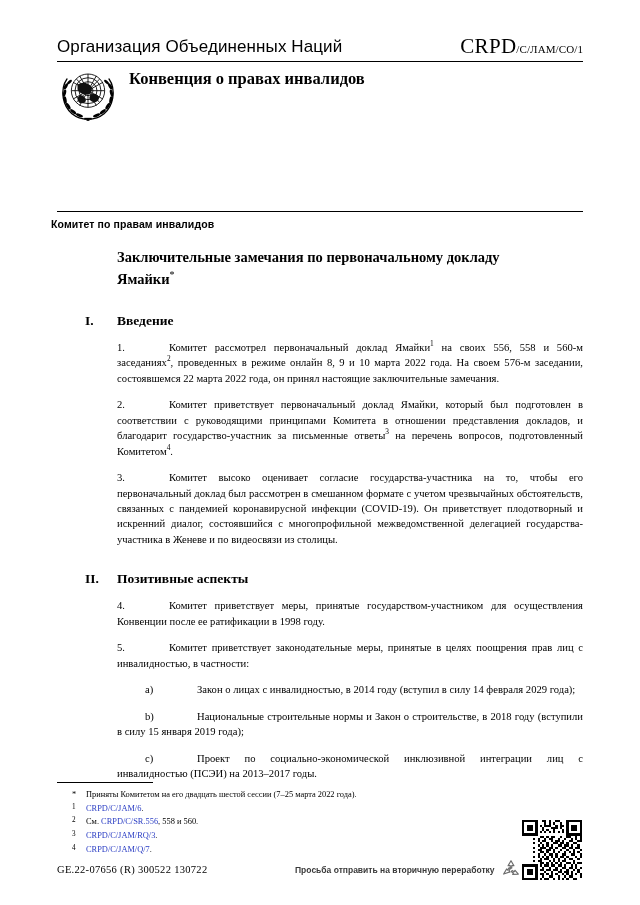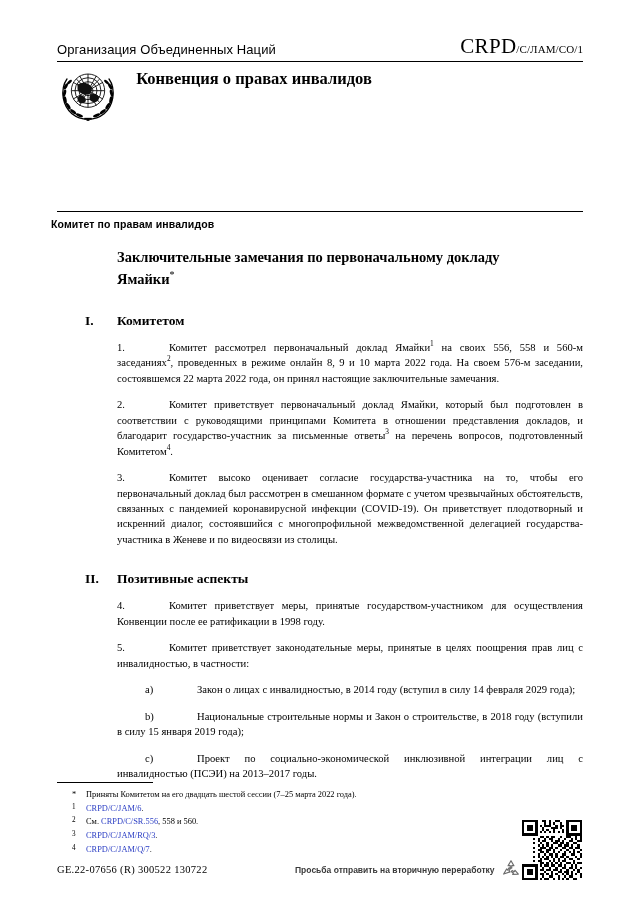--- a/index.html
+++ b/index.html
@@ -31,21 +31,21 @@
     width: 526px;
   }
   .masthead-row {
     display: flex;
     align-items: flex-end;
     justify-content: space-between;
     padding-bottom: 3px;
   }
   .org-name {
     font-family: "Liberation Sans", sans-serif;
-    font-size: 13px;
+    font-size: 17px;
     letter-spacing: 0.1px;
     color: #000;
     line-height: 1.1;
   }
   .doc-symbol {
     font-family: "Liberation Serif", serif;
     line-height: 1;
     white-space: nowrap;
     text-align: center;
   }
@@ -63,21 +63,20 @@
     margin-top: 1px;
   }
 
   .header-body {
     position: absolute;
     left: 57px;
     top: 64px;
     width: 526px;
     display: flex;
     align-items: flex-start;
-    text-align: center;
   }
   .emblem {
     width: 62px;
     height: 58px;
     flex: 0 0 62px;
     margin-top: 2px;
   }
   .conv-title {
     flex: 1 1 auto;
     padding-left: 10px;
@@ -311,21 +310,21 @@
   <div class="committee">Комитет по правам инвалидов</div>
 
   <div class="content">
 
     <div class="doc-title">
       <span>Заключительные замечания по первоначальному докладу Ямайки</span><span class="star">*</span>
     </div>
 
     <div class="section-head">
       <span class="num">I.</span>
-      <span>Комитетом</span>
+      <span>Введение</span>
     </div>
 
     <p class="para">
       <span class="lead">1.</span><span>Комитет рассмотрел первоначальный доклад Ямайки</span><sup>1</sup><span> на своих 556, 558 и 560-м заседаниях</span><sup>2</sup><span>, проведенных в режиме онлайн 8, 9 и 10 марта 2022 года. На своем 576-м заседании, состоявшемся 22 марта 2022 года, он принял настоящие заключительные замечания.</span>
     </p>
 
     <p class="para">
       <span class="lead">2.</span><span>Комитет приветствует первоначальный доклад Ямайки, который был подготовлен в соответствии с руководящими принципами Комитета в отношении представления докладов, и благодарит государство-участник за письменные ответы</span><sup>3</sup><span> на перечень вопросов, подготовленный Комитетом</span><sup>4</sup><span>.</span>
     </p>
 

